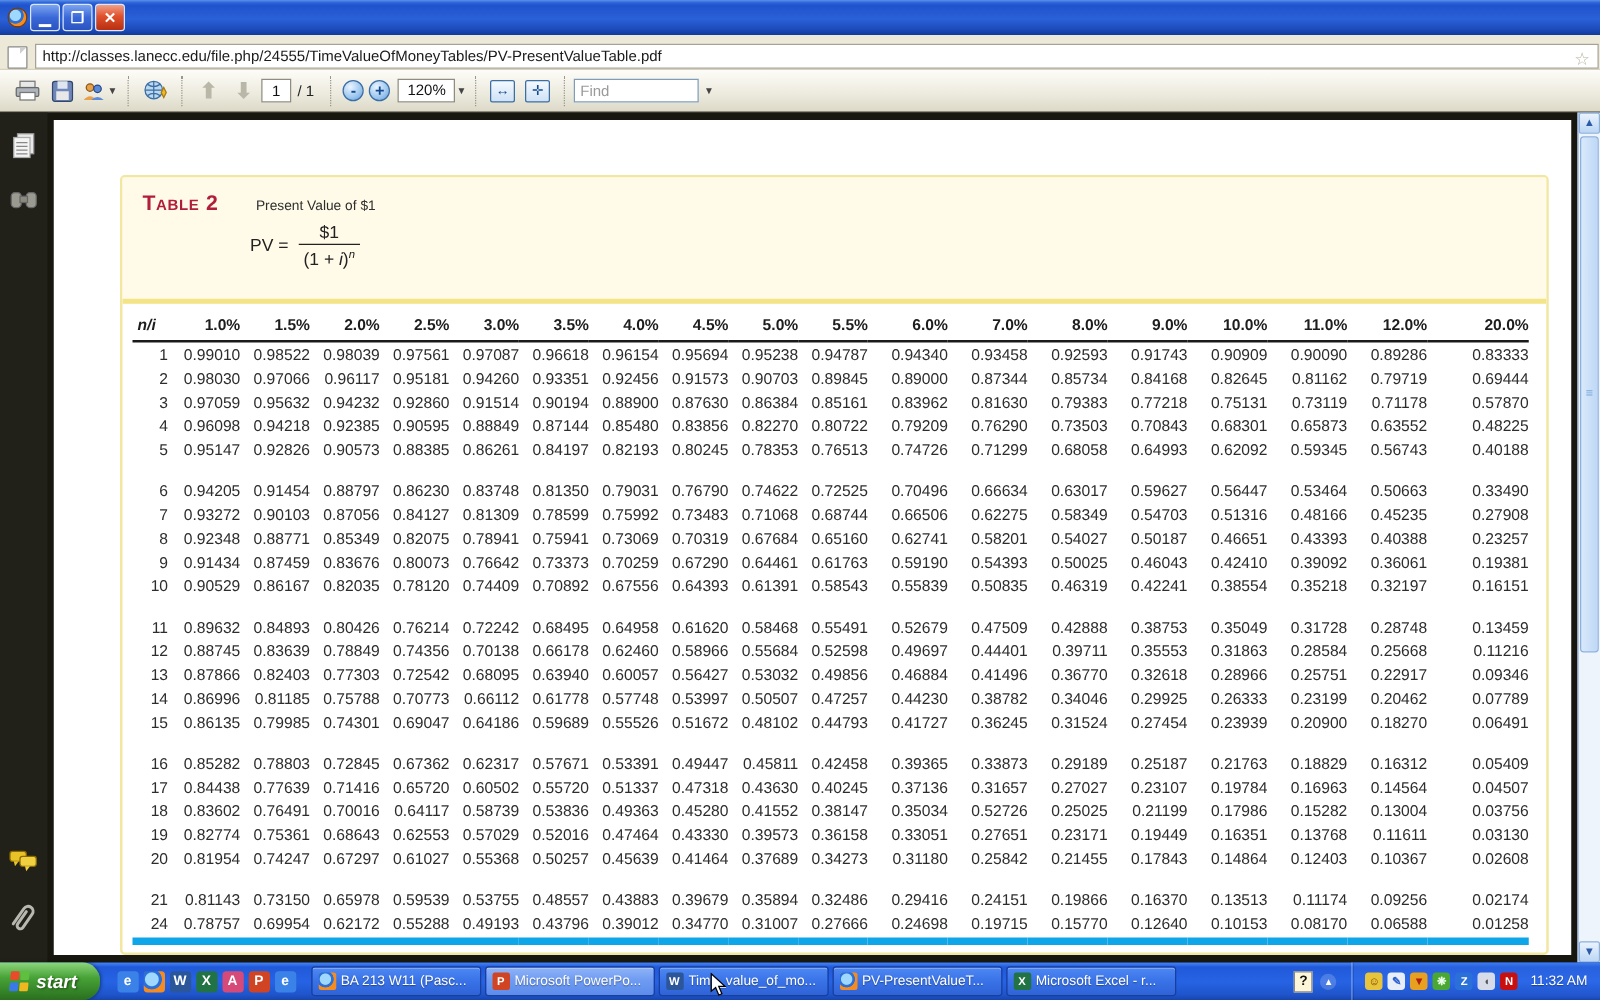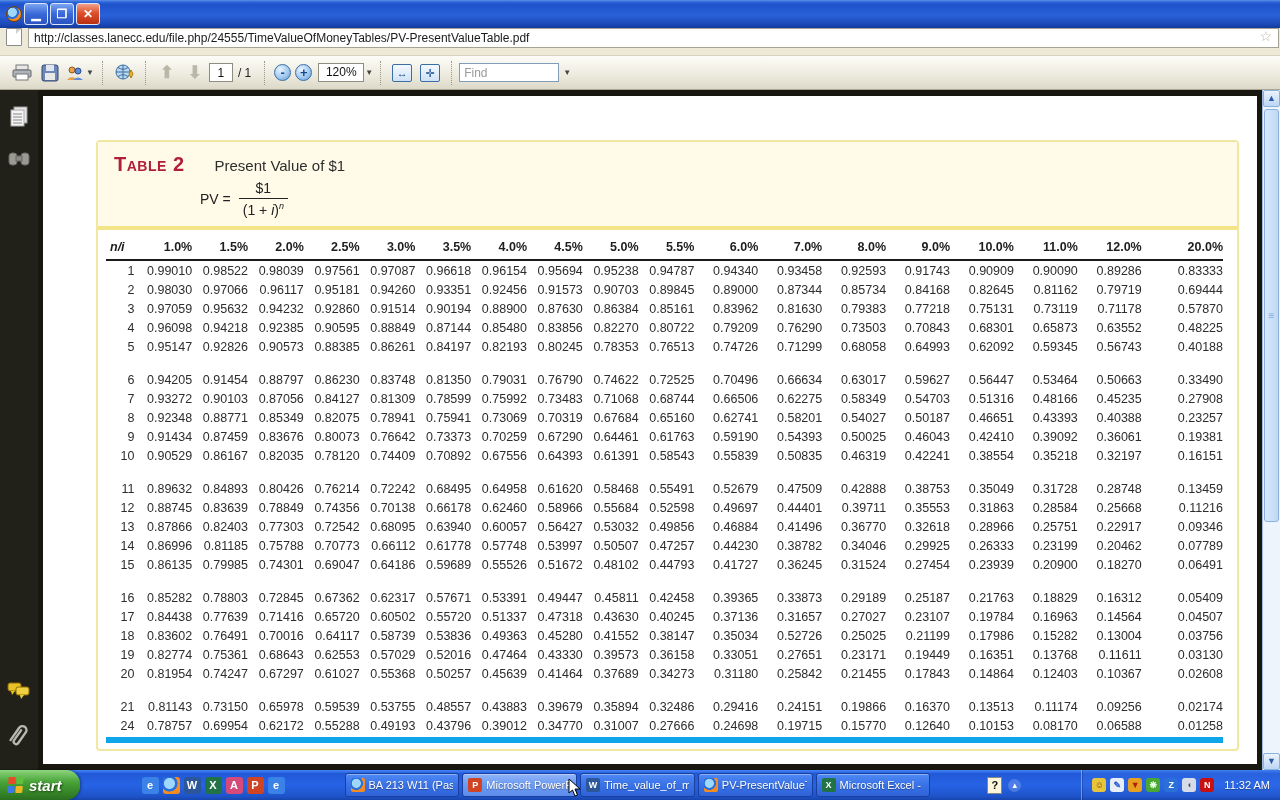--- a/index.html
+++ b/index.html
@@ -10,21 +10,21 @@
   .titlebar { height:28px; display:flex; align-items:center; padding:0 4px 0 6px; flex:0 0 auto;
     background:linear-gradient(180deg,#5a8fe8 0%,#2b63d8 8%,#1f53cc 16%,#2a60d8 55%,#1c4ab8 85%,#123a9e 100%); }
   .ff-icon { width:16px; height:16px; border-radius:50%; flex:0 0 auto;
     background:radial-gradient(circle at 38% 38%, #9fd8ff 0 34%, #2b6fd8 40% 52%, #f68b1f 56% 100%); border:1px solid #7a3c00; }
   .title-text { color:#fff; font-weight:bold; font-size:13px; margin-left:6px; text-shadow:1px 1px 1px #0a2a7a; flex:1; white-space:nowrap; overflow:hidden; }
   .winbtn { width:24px; height:22px; margin-left:2px; border-radius:3px; border:1px solid #dce6fa; color:#fff; font-size:12px; font-weight:bold;
     display:flex; align-items:center; justify-content:center; background:linear-gradient(180deg,#7ba4f0,#3a68d8 50%,#2a54c0); }
   .winbtn.close { background:linear-gradient(180deg,#f0a088,#e0502c 45%,#b83010); }
 
   
-  .urlbar { height:28px; background:#ece9d8; border-bottom:1px solid #d6d2bd; display:flex; align-items:flex-start; padding:0 8px 0 6px; flex:0 0 auto; }
+  .urlbar { height:28px; background:#ece9d8; border-bottom:1px solid #d6d2bd; display:flex; align-items:flex-end; padding:0 8px 0 6px; flex:0 0 auto; }
   .doc-icon { width:16px; height:18px; background:#fff; border:1px solid #8a8a8a; border-radius:1px; margin-right:6px; position:relative; flex:0 0 auto; }
   .doc-icon::after { content:""; position:absolute; right:0; top:0; border-left:5px solid #cfcfcf; border-bottom:5px solid transparent; }
   .url-field { flex:1; height:20px; background:#fff; border:1px solid #a5a294; font-size:12px; color:#1a1a1a; padding:0 22px 0 5px; }
   .star-icon { margin-left:-20px; color:#b8b4a2; font-size:14px; z-index:2; }
 
   
   .pdftoolbar { height:34px; background:linear-gradient(180deg,#fdfcf8,#eceadd 60%,#dcd9c8); border-bottom:1px solid #aaa795; display:flex; align-items:center; padding:0 8px; flex:0 0 auto; }
   .tb-sep { width:1px; height:24px; border-left:1px dotted #9a978a; margin:0 7px; }
   .tb-btn { display:flex; align-items:center; justify-content:center; height:26px; min-width:26px; border-radius:2px; margin:0 1px; }
   .tb-caret { font-size:8px; color:#444; margin-left:1px; }
@@ -52,44 +52,44 @@
   .scroll-btn { height:17px; background:linear-gradient(#eaf3fd,#bcd6f4); border:1px solid #8cb0dc; border-radius:2px; color:#2a5aa8; font-size:9px; text-align:center; line-height:15px; }
   .scroll-track { flex:1; position:relative; }
   .scroll-thumb { position:absolute; top:2px; left:1px; right:1px; height:64%; border-radius:3px; border:1px solid #8cb0dc;
     background:linear-gradient(90deg,#d9e9fb,#bed8f6); }
   .scroll-thumb::after { content:"≡"; position:absolute; top:50%; left:50%; transform:translate(-50%,-55%); color:#7fa8d8; font-size:10px; }
 
   
   .content-box { position:absolute; left:53px; top:44px; width:1143px; border:2px solid #f2e7a0; border-radius:4px; background:#fff; }
   .box-head { background:#fffbe8; border-bottom:4px solid #f3e488; padding:11px 0 4px 16px; }
   .head-line { display:flex; align-items:baseline; }
-  .table-label { font-variant:small-caps; font-weight:bold; font-size:20px; color:#b01e3c; letter-spacing:.5px; }
-  .table-title { font-size:15px; color:#2e2e2e; margin-left:30px; }
-  .formula { display:flex; align-items:center; margin:4px 0 4px 86px; color:#222; font-size:14px; }
+  .table-label { font-variant:small-caps; font-weight:bold; font-size:17px; color:#b01e3c; letter-spacing:.5px; }
+  .table-title { font-size:11px; color:#2e2e2e; margin-left:30px; }
+  .formula { display:flex; align-items:center; margin:4px 0 20px 86px; color:#222; font-size:14px; }
   .frac { display:inline-flex; flex-direction:column; align-items:center; margin-left:8px; }
   .frac .num { padding:0 4px 2px; }
   .frac .den { border-top:1px solid #222; padding:2px 4px 0; }
   .frac i { font-style:italic; }
   sup { font-size:9px; }
 
   .box-table { padding:4px 14px 6px 8px; }
   table.pv { width:100%; border-collapse:collapse; table-layout:fixed; }
   table.pv th { font-weight:bold; font-size:12.5px; color:#1d1d1d; text-align:right; padding:6px 0 5px; border-bottom:2px solid #1a1a1a; }
   table.pv th.col-n { text-align:left; font-style:italic; padding-left:4px; }
   table.pv td { font-size:12.5px; color:#2d2d2d; text-align:right; padding:3px 0 2px; white-space:nowrap; }
   table.pv td.col-n { text-align:right; padding-right:2px; }
   table.pv tr.group-gap td { padding-top:17px; }
   table.pv tbody tr:last-child td { border-bottom:6px solid #0ea5e9; padding-bottom:4px; }
 
   
   .statusbar { height:18px; background:#ece9d8; border-top:1px solid #b8b5a2; font-size:11px; color:#222; padding:2px 6px; flex:0 0 auto; }
 
   
   .taskbar { height:30px; flex:0 0 auto; display:flex; align-items:stretch;
-    background:linear-gradient(180deg,#4584f4 0%,#3471ec 6%,#2159d8 12%,#2663e4 50%,#1f55cc 85%,#1745ae 100%);gap:48px; }
+    background:linear-gradient(180deg,#4584f4 0%,#3471ec 6%,#2159d8 12%,#2663e4 50%,#1f55cc 85%,#1745ae 100%); }
   .start-btn { display:flex; align-items:center; padding:0 18px 0 8px; border-radius:0 14px 14px 0; margin-right:12px;
     background:linear-gradient(180deg,#8dd67c,#48a338 40%,#338126 80%,#2a6e1f); box-shadow:1px 0 3px rgba(0,0,0,.4); }
   .start-flag { width:16px; height:16px; display:grid; grid-template-columns:7px 7px; grid-gap:1px; transform:skewX(-6deg); margin-right:5px; }
   .start-flag span { height:7px; border-radius:1px; }
   .start-label { color:#fff; font-weight:bold; font-style:italic; font-size:15px; text-shadow:1px 1px 2px #1c4a12; }
   .quicklaunch { display:flex; align-items:center; margin-right:10px; }
   .ql-icon { width:17px; height:17px; border-radius:3px; margin:0 2px; font-size:11px; font-weight:bold; display:flex; align-items:center; justify-content:center; }
   .tasks { display:flex; align-items:center; flex:1; min-width:0; }
   .task-btn { width:136px; height:24px; margin-right:3px; border-radius:3px; border:1px solid #1a3e9c; display:flex; align-items:center; padding:0 5px; overflow:hidden;
     background:linear-gradient(180deg,#4f89f4,#3a74e8 45%,#2f63d8); box-shadow:inset 0 1px 0 rgba(255,255,255,.35); }

